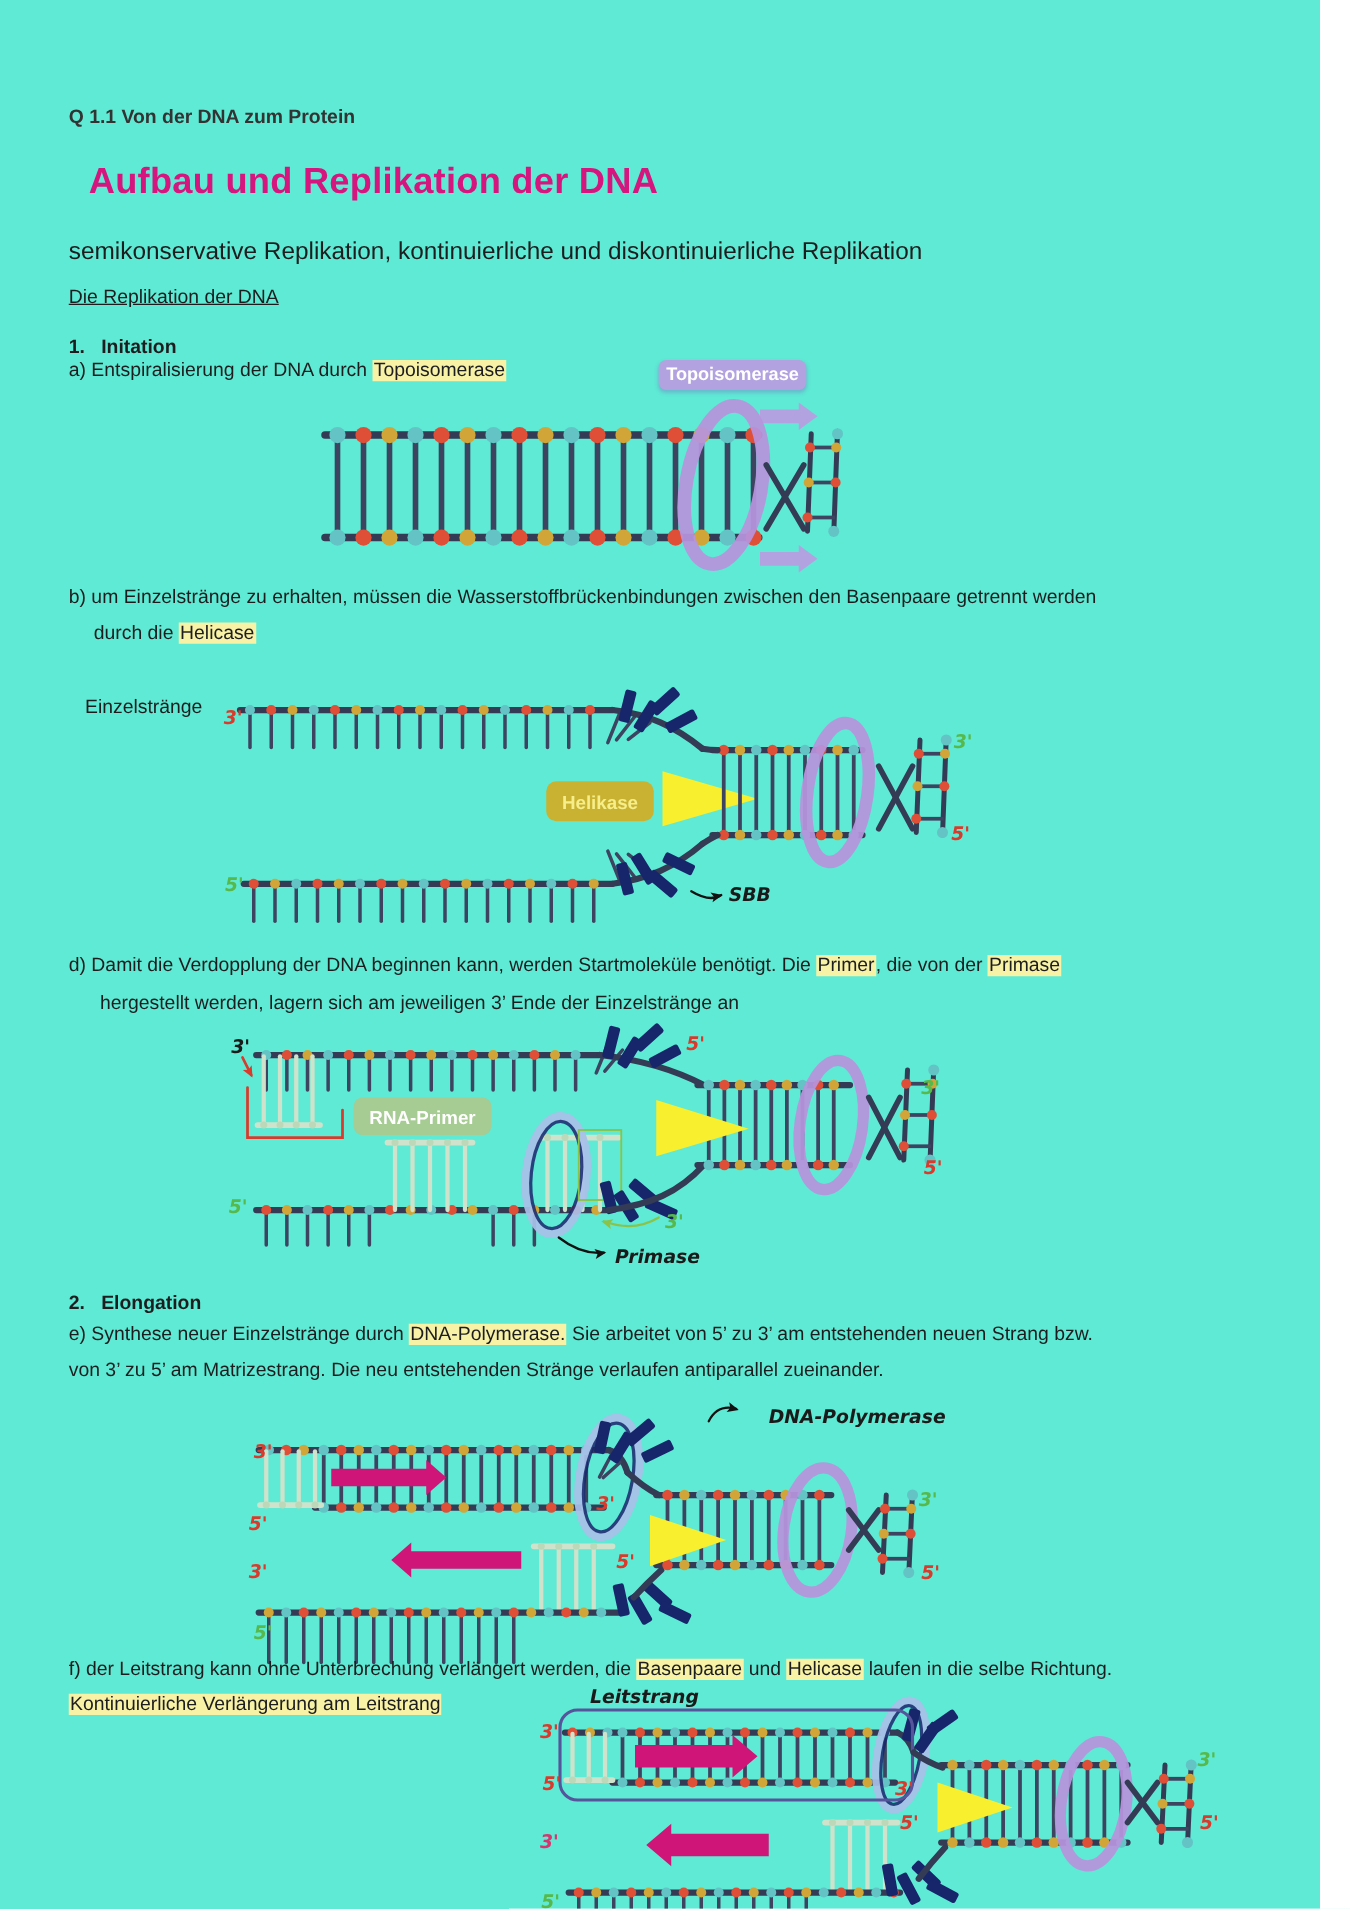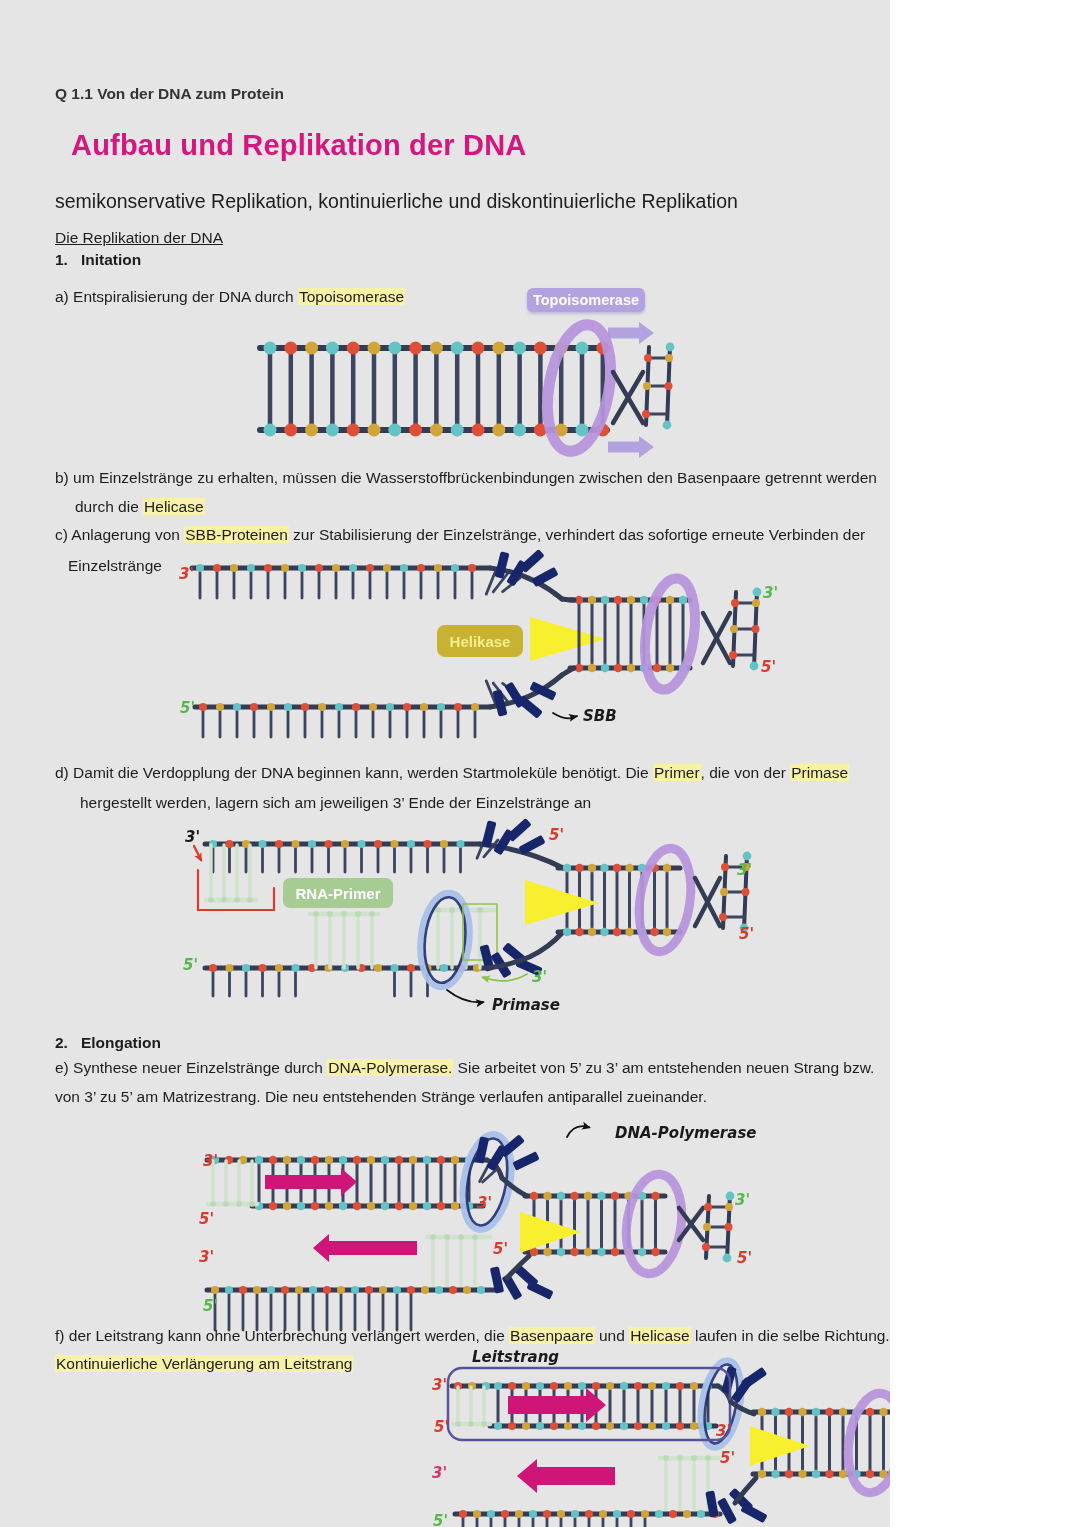--- a/index.html
+++ b/index.html
@@ -1,16 +1,16 @@
 <!DOCTYPE html>
 <html style="--title: #d6157f; --hl: #f8f2a6; --text: #1d1d1f;"><head>
 <meta charset="utf-8">
 <style>
   html,body{margin:0;padding:0;background:#ffffff;}
-  .page{position:relative;width:890px;height:1527px;background:#e5e5e5;overflow:hidden;
+  .page{position:relative;width:1056px;height:1527px;background:#5eead4;overflow:hidden;
         font-family:"Liberation Sans",sans-serif;color:var(--text,#1d1d1f);}
   .t{position:absolute;left:55px;font-size:15.5px;line-height:19px;white-space:nowrap;}
   .kicker{top:84px;font-weight:700;color:#333;}
   .title{top:120px;margin:16px;font-size:29px;font-weight:700;color:var(--title,#d6157f);letter-spacing:.2px;}
   .subtitle{top:192px;font-size:19.5px;font-weight:400;}
   .subheading{top:228px;}
   .u{text-decoration:underline;}
   .step{font-weight:700;}
   .no{display:inline-block;margin-right:13px;}
   .hl{background:var(--hl,#f8f2a6);padding:0 1px;}
@@ -27,21 +27,21 @@
 </head>
 <body>
 
 <div class="page">
 
   <div class="t kicker">Q 1.1 Von der DNA zum Protein</div>
   <h1 class="t title">Aufbau und Replikation der DNA</h1>
   <div class="t subtitle">semikonservative Replikation, kontinuierliche und diskontinuierliche Replikation</div>
   <div class="t subheading"><span class="u">Die Replikation der DNA</span></div>
 
-  <div class="t step" style="top:250px"><span class="no">1.</span><span>Initation</span></div>
+  <div class="t step" style="top:268px"><span class="no">1.</span><span>Initation</span></div>
   <div class="t" style="top:287px"><span>a) Entspiralisierung der DNA durch </span><span class="hl">Topoisomerase</span></div>
 
   <div class="badge-lav">Topoisomerase</div>
 
   <svg class="fig" style="left:240px;top:313px" width="460" height="157">
     <g>
         <line x1="20" y1="35" x2="367" y2="35" stroke="#333b55" stroke-width="6" stroke-linecap="round"></line>
         <line x1="20" y1="117" x2="367" y2="117" stroke="#333b55" stroke-width="6" stroke-linecap="round"></line>
         <line x1="30" y1="36" x2="30" y2="116" stroke="#3c4460" stroke-width="4.5" stroke-linecap="butt"></line>
         <circle cx="30" cy="35" r="6.5" fill="#63c3c5"></circle>
@@ -109,21 +109,20 @@
         <circle cx="406" cy="101" r="4" fill="#df4f38"></circle>
         <circle cx="430" cy="34" r="4.4" fill="#63c3c5"></circle>
         <circle cx="429" cy="45" r="4" fill="#d1a538"></circle>
         <circle cx="427" cy="112" r="4.4" fill="#63c3c5"></circle>
         <circle cx="428.5" cy="73" r="4" fill="#df4f38"></circle>
       </g>
   </svg>
 
   <div class="t" style="top:468px">b) um Einzelstränge zu erhalten, müssen die Wasserstoffbrückenbindungen zwischen den Basenpaare getrennt werden</div>
   <div class="t" style="left:75px;top:497px"><span>durch die </span><span class="hl">Helicase</span></div>
-  <div class="t" style="top:525px"><span>c) Anlagerung von </span><span class="hl">SBB-Proteinen</span><span> zur Stabilisierung der Einzelstränge, verhindert das sofortige erneute Verbinden der</span></div>
   <div class="t" style="left:68px;top:556px">Einzelstränge</div>
 
   <svg class="fig" style="left:170px;top:555px" width="620" height="180">
     <g>
         <line x1="22" y1="13" x2="320" y2="13" stroke="#333b55" stroke-width="5" stroke-linecap="round"></line>
         <line x1="30" y1="13" x2="30" y2="43" stroke="#3c4460" stroke-width="2.8" stroke-linecap="round"></line>
         <circle cx="30" cy="13" r="4" fill="#63c3c5"></circle>
         <line x1="47" y1="13" x2="47" y2="43" stroke="#3c4460" stroke-width="2.8" stroke-linecap="round"></line>
         <circle cx="47" cy="13" r="4" fill="#df4f38"></circle>
         <line x1="64" y1="13" x2="64" y2="43" stroke="#3c4460" stroke-width="2.8" stroke-linecap="round"></line>

